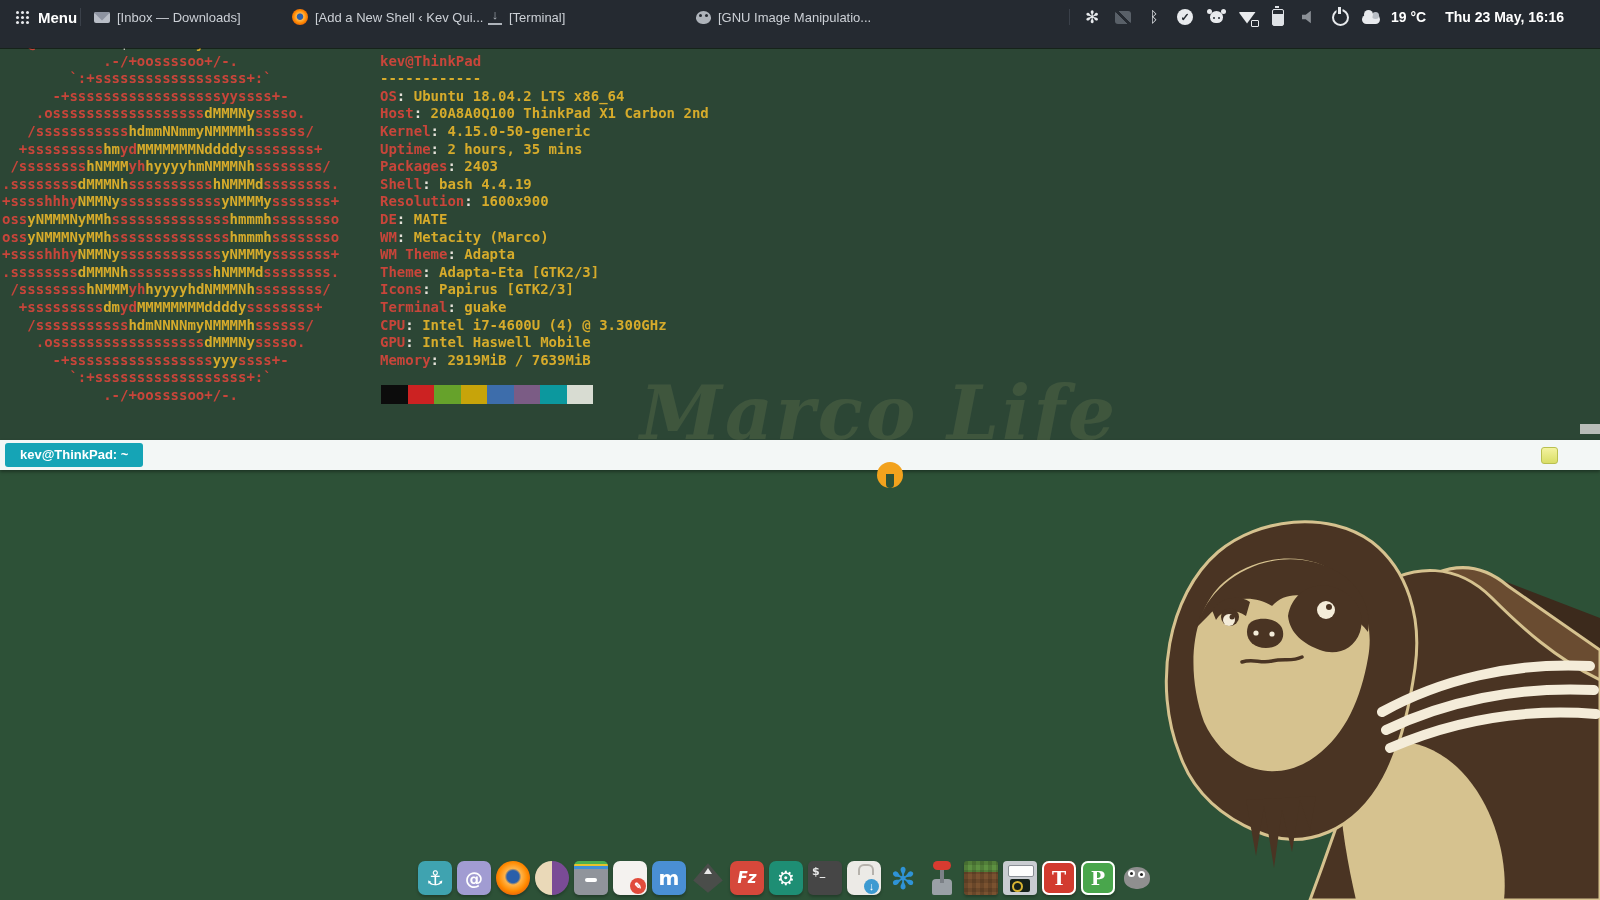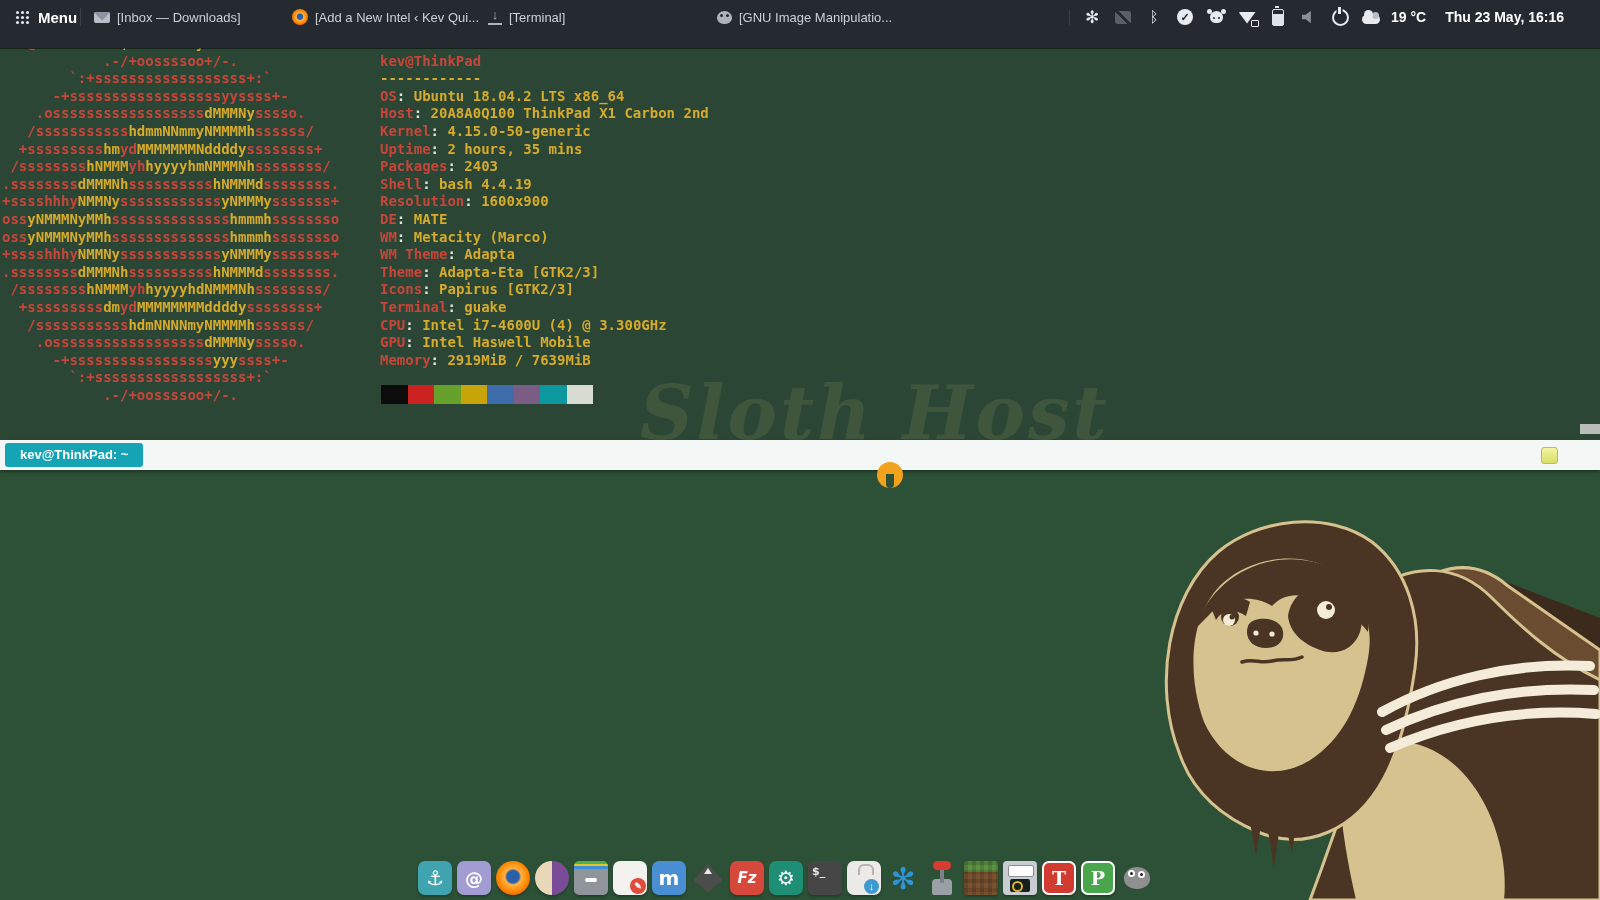--- a/index.html
+++ b/index.html
@@ -94,21 +94,21 @@
   .gimp-head{width:26px;height:22px;background:#8f8f8f;border-radius:50% 50% 46% 46%;position:relative}
   .gimp-head:before{content:"";position:absolute;left:4px;top:3px;width:7px;height:7px;border-radius:50%;background:#fff;box-shadow:10px 1px 0 #fff}
   .gimp-head:after{content:"";position:absolute;left:6px;top:5px;width:3px;height:3px;border-radius:50%;background:#222;box-shadow:10px 1px 0 #222}
   .frame-inset{box-shadow:inset 0 0 0 2px #fff,0 2px 3px rgba(0,0,0,.25)}
   .dock-terminal{align-items:flex-start;justify-content:flex-start;padding:4px;box-sizing:border-box;border-radius:5px}
 </style>
 </head>
 <body>
 
 <div id="wallpaper"></div>
-<div id="caption">Sloth Host</div>
+<div id="caption">Marco Life</div>
 
 <svg id="sloth" width="440" height="400" viewBox="0 0 440 400">
   <polygon points="310,68 440,118 440,168 295,95" fill="#3c2a1c"></polygon>
   <path d="M250,88 C288,60 320,62 348,86 L440,150 L440,235 C388,210 330,172 292,142 C272,126 256,108 250,88 Z" fill="#6a4c31" stroke="#d6c28f" stroke-width="3"></path>
   <path d="M205,95 C255,58 300,66 332,98 C362,128 395,158 440,180 L440,400 L150,400 C168,352 184,305 198,262 C212,218 198,142 205,95 Z" fill="#4a3423" stroke="#d6c28f" stroke-width="3"></path>
   <path d="M182,262 C218,230 268,236 302,272 C336,308 348,362 344,400 L196,400 C186,356 176,302 182,262 Z" fill="#d6c28f"></path>
   <path d="M20,255 C-8,185 8,95 58,52 C98,18 168,10 212,42 C248,70 262,118 255,168 C249,210 240,248 224,278 C196,330 146,352 98,332 C60,316 33,292 20,255 Z" fill="#4a3423" stroke="#d6c28f" stroke-width="3"></path>
   <path d="M86,300 L96,356 L104,306 L114,368 L122,310 L132,352 L140,300 L150,330 L156,296 Z" fill="#4a3423"></path>
   <path d="M44,222 C26,172 30,112 64,82 C96,54 150,50 180,76 C204,96 214,126 208,158 C201,198 186,234 156,256 C116,286 66,270 44,222 Z" fill="#d6c28f"></path>
   <path d="M36,128 C52,72 122,40 178,72 C200,85 212,108 208,132 C196,116 180,108 166,114 C158,94 128,88 112,106 C90,92 62,100 48,116 Z" fill="#4a3423"></path>
@@ -162,27 +162,27 @@
     <span id="menu-label">Menu</span>
   </div>
   <div class="psep"></div>
   <div id="win-buttons">
       <div class="winbtn" style="left: 88px;">
         <span class="wicon wicon-evolution"></span>
         <span class="wlabel">[Inbox — Downloads]</span>
       </div>
       <div class="winbtn" style="left: 286px;">
         <span class="wicon wicon-firefox"></span>
-        <span class="wlabel">[Add a New Intel ‹ Kev Qui...</span>
+        <span class="wlabel">[Add a New Shell ‹ Kev Qui...</span>
       </div>
       <div class="winbtn" style="left: 482px;">
         <span class="wicon wicon-download">↓</span>
         <span class="wlabel">[Terminal]</span>
       </div>
-      <div class="winbtn" style="left: 711px;">
+      <div class="winbtn" style="left: 690px;">
         <span class="wicon wicon-gimp"></span>
         <span class="wlabel">[GNU Image Manipulatio...</span>
       </div>
     </div>
   <div id="tray">
     <span class="tsep"></span>
     <span id="tray-icons" style="display:flex;align-items:center;gap:9px">
         <span class="ticon">
           <span class="tg" style="font-size:17px">✻</span>
         </span>

